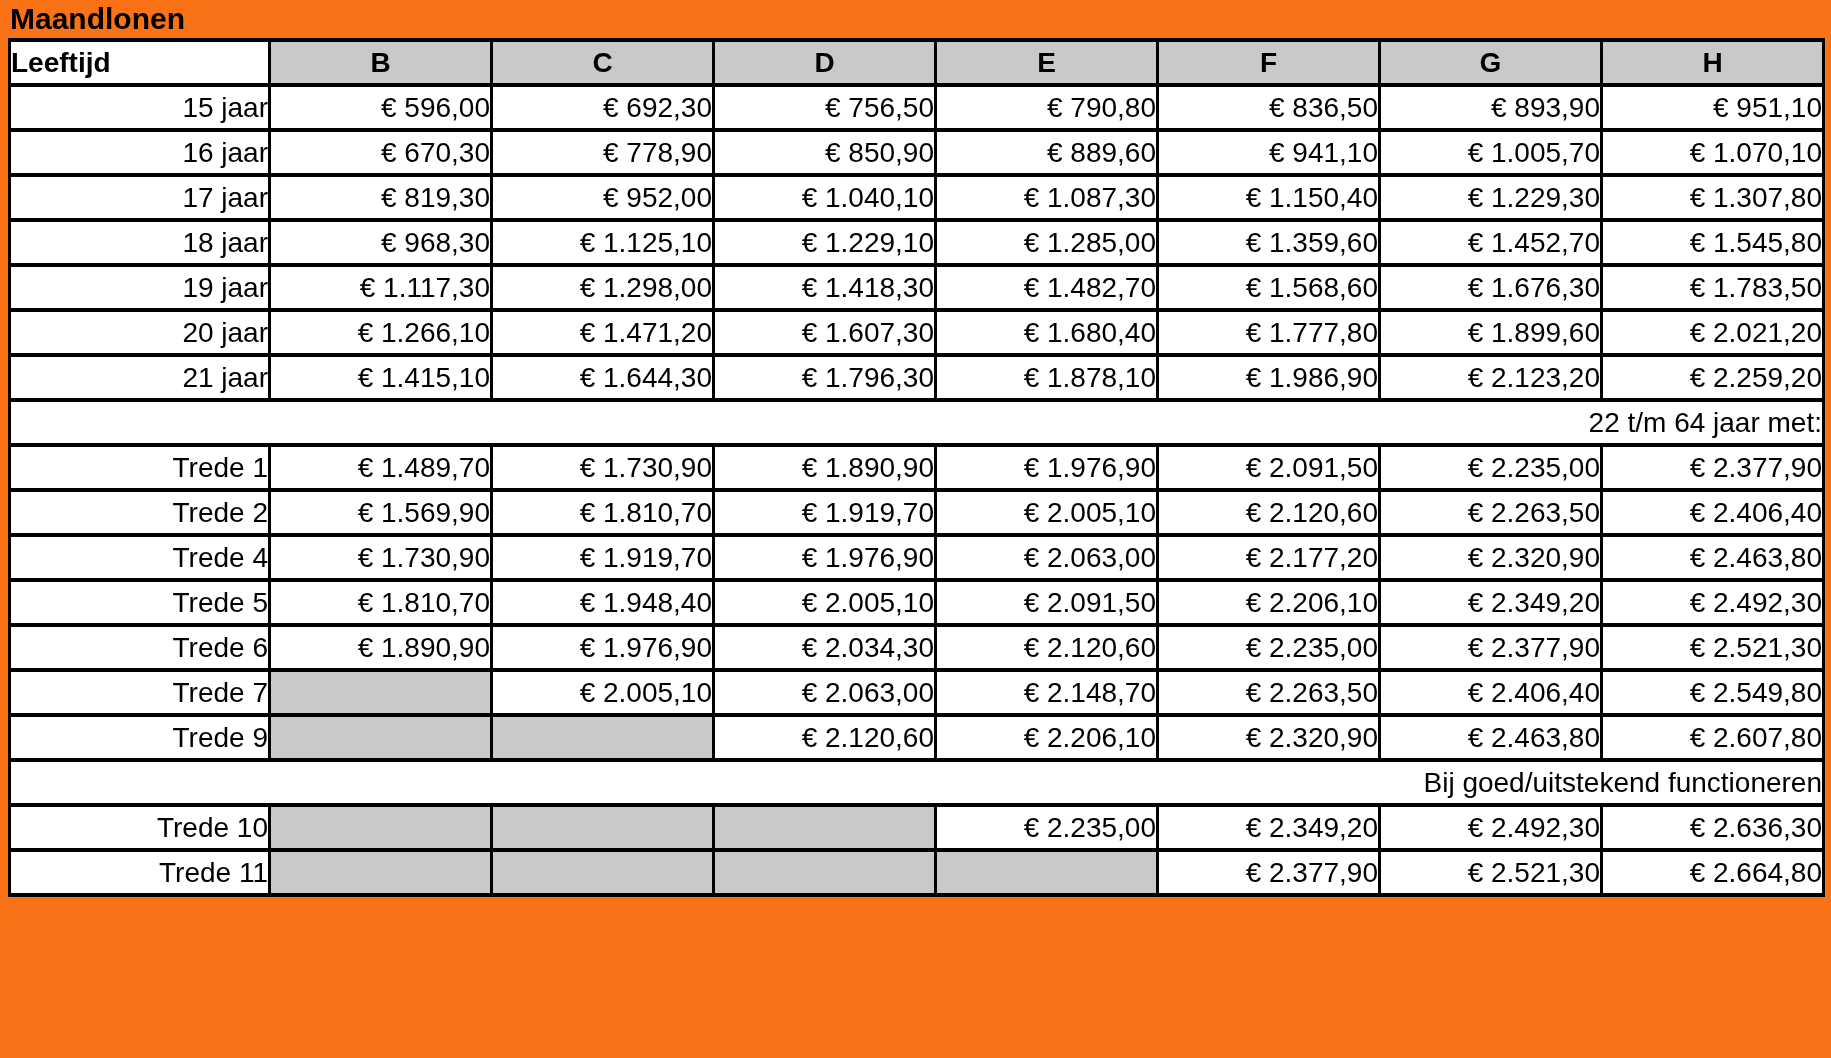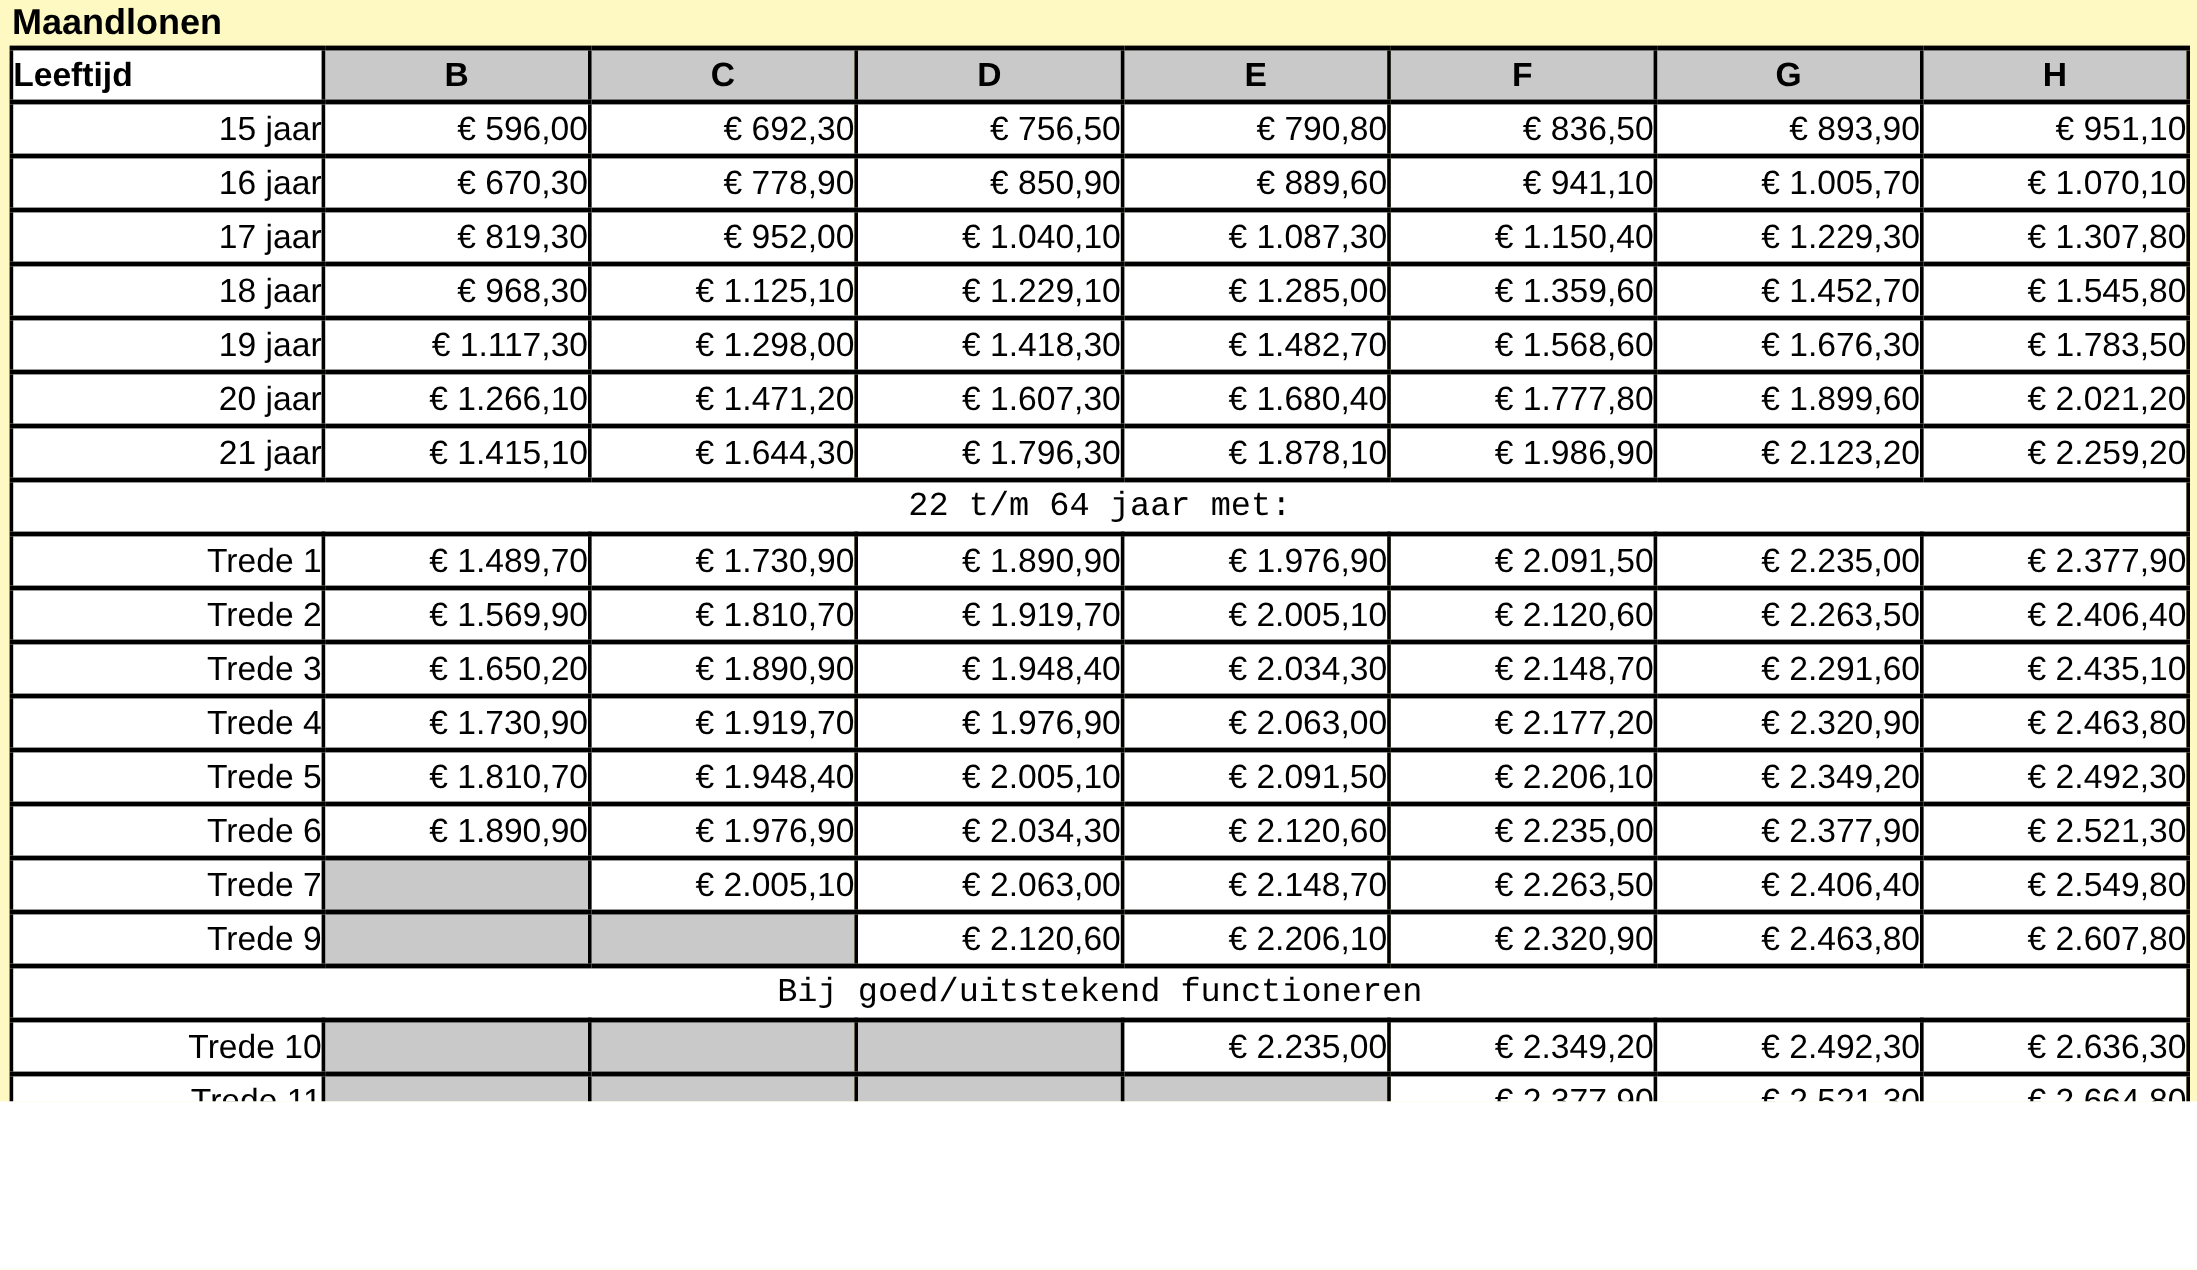--- a/index.html
+++ b/index.html
@@ -3,22 +3,22 @@
 <meta charset="utf-8">
 <style>
   html, body {
     margin: 0;
     padding: 0;
     background: #ffffff;
     font-family: "Liberation Sans", sans-serif;
   }
   .page {
     width: 1831px;
-    height: 918px;
-    background: #fef9c3;
+    height: 1058px;
+    background: #f97316;
     overflow: hidden;
     box-sizing: border-box;
   }
   .title {
     font-weight: bold;
     font-size: 30px;
     line-height: 34px;
     padding: 2px 0 2px 10px;
     color: #000000;
   }
@@ -62,24 +62,23 @@
   }
   td.value {
     text-align: right;
     padding-right: 12px;
     background: #ffffff;
   }
   td.blocked {
     background: var(--blocked-bg, #c9c9c9);
   }
   td.section {
-    text-align: center;
+    text-align: right;
     padding-left: 8px;
     background: #ffffff;
-    font-family: Liberation Mono, monospace;
   }
 </style>
 </head>
 <body>
 
 <div class="page">
   <div class="title">Maandlonen</div>
   <table class="wage-table">
     <colgroup>
       <col class="c-label">
@@ -191,30 +190,20 @@
           <td class="row-label">Trede 2</td>
           <td class="value">€ 1.569,90</td>
           <td class="value">€ 1.810,70</td>
           <td class="value">€ 1.919,70</td>
           <td class="value">€ 2.005,10</td>
           <td class="value">€ 2.120,60</td>
           <td class="value">€ 2.263,50</td>
           <td class="value">€ 2.406,40</td>
         </tr>
         <tr>
-          <td class="row-label">Trede 3</td>
-          <td class="value">€ 1.650,20</td>
-          <td class="value">€ 1.890,90</td>
-          <td class="value">€ 1.948,40</td>
-          <td class="value">€ 2.034,30</td>
-          <td class="value">€ 2.148,70</td>
-          <td class="value">€ 2.291,60</td>
-          <td class="value">€ 2.435,10</td>
-        </tr>
-        <tr>
           <td class="row-label">Trede 4</td>
           <td class="value">€ 1.730,90</td>
           <td class="value">€ 1.919,70</td>
           <td class="value">€ 1.976,90</td>
           <td class="value">€ 2.063,00</td>
           <td class="value">€ 2.177,20</td>
           <td class="value">€ 2.320,90</td>
           <td class="value">€ 2.463,80</td>
         </tr>
         <tr>

